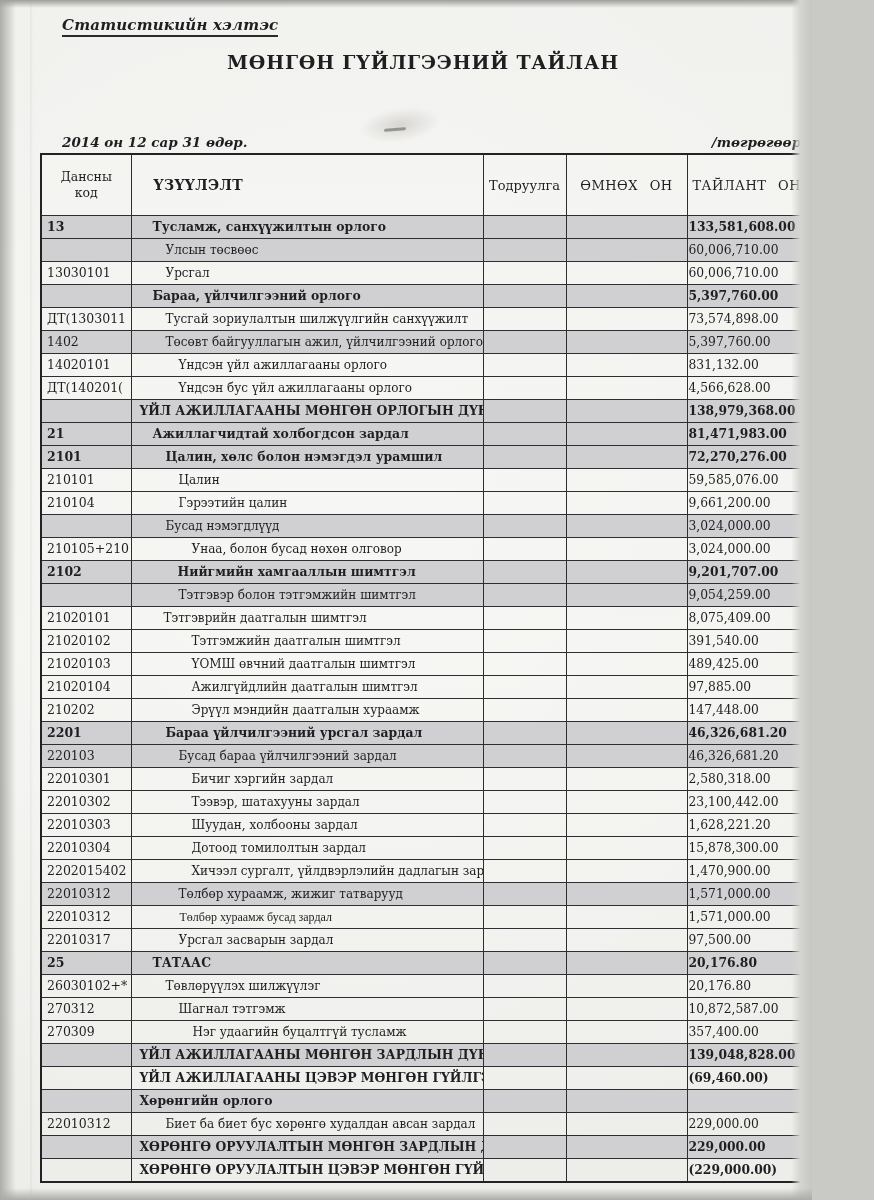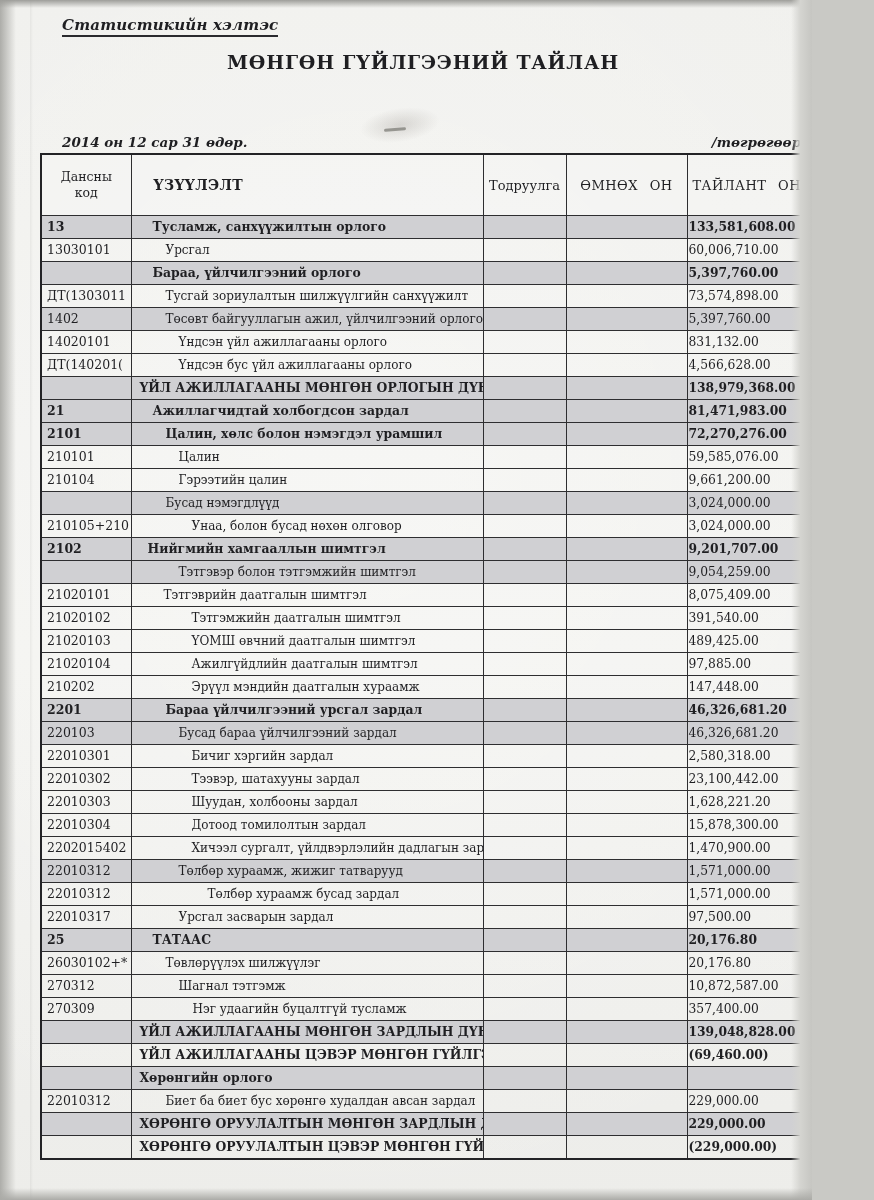--- a/index.html
+++ b/index.html
@@ -136,20 +136,27 @@
       </tr>
     </thead>
     <tbody>
         <tr class="shaded bold">
     <td class="code">13</td>
     <td class="label" style="padding-left: 21px;">Тусламж, санхүүжилтын орлого</td>
     <td class="note"></td>
     <td class="prev"></td>
     <td class="amount">133,581,608.00</td>
   </tr>
+        <tr class="shaded">
+    <td class="code"></td>
+    <td class="label" style="padding-left: 34px;">Улсын төсвөөс</td>
+    <td class="note"></td>
+    <td class="prev"></td>
+    <td class="amount">60,006,710.00</td>
+  </tr>
         <tr>
     <td class="code">13030101</td>
     <td class="label" style="padding-left: 34px;">Урсгал</td>
     <td class="note"></td>
     <td class="prev"></td>
     <td class="amount">60,006,710.00</td>
   </tr>
         <tr class="shaded bold">
     <td class="code"></td>
     <td class="label" style="padding-left: 21px;">Бараа, үйлчилгээний орлого</td>
@@ -229,21 +236,21 @@
   </tr>
         <tr>
     <td class="code">210105+210</td>
     <td class="label" style="padding-left: 60px;">Унаа, болон бусад нөхөн олговор</td>
     <td class="note"></td>
     <td class="prev"></td>
     <td class="amount">3,024,000.00</td>
   </tr>
         <tr class="shaded bold">
     <td class="code">2102</td>
-    <td class="label" style="padding-left: 16px;">Нийгмийн хамгааллын шимтгэл</td>
+    <td class="label" style="padding-left: 46px;">Нийгмийн хамгааллын шимтгэл</td>
     <td class="note"></td>
     <td class="prev"></td>
     <td class="amount">9,201,707.00</td>
   </tr>
         <tr class="shaded">
     <td class="code"></td>
     <td class="label" style="padding-left: 47px;">Тэтгэвэр болон тэтгэмжийн шимтгэл</td>
     <td class="note"></td>
     <td class="prev"></td>
     <td class="amount">9,054,259.00</td>
@@ -334,21 +341,21 @@
   </tr>
         <tr class="shaded">
     <td class="code">22010312</td>
     <td class="label" style="padding-left: 47px;">Төлбөр хураамж, жижиг татварууд</td>
     <td class="note"></td>
     <td class="prev"></td>
     <td class="amount">1,571,000.00</td>
   </tr>
         <tr>
     <td class="code">22010312</td>
-    <td class="label" style="padding-left: 76px;">Төлбөр хураамж бусад зардал</td>
+    <td class="label" style="padding-left: 48px; font-family: Liberation Serif, serif;">Төлбөр хураамж бусад зардал</td>
     <td class="note"></td>
     <td class="prev"></td>
     <td class="amount">1,571,000.00</td>
   </tr>
         <tr>
     <td class="code">22010317</td>
     <td class="label" style="padding-left: 47px;">Урсгал засварын зардал</td>
     <td class="note"></td>
     <td class="prev"></td>
     <td class="amount">97,500.00</td>

